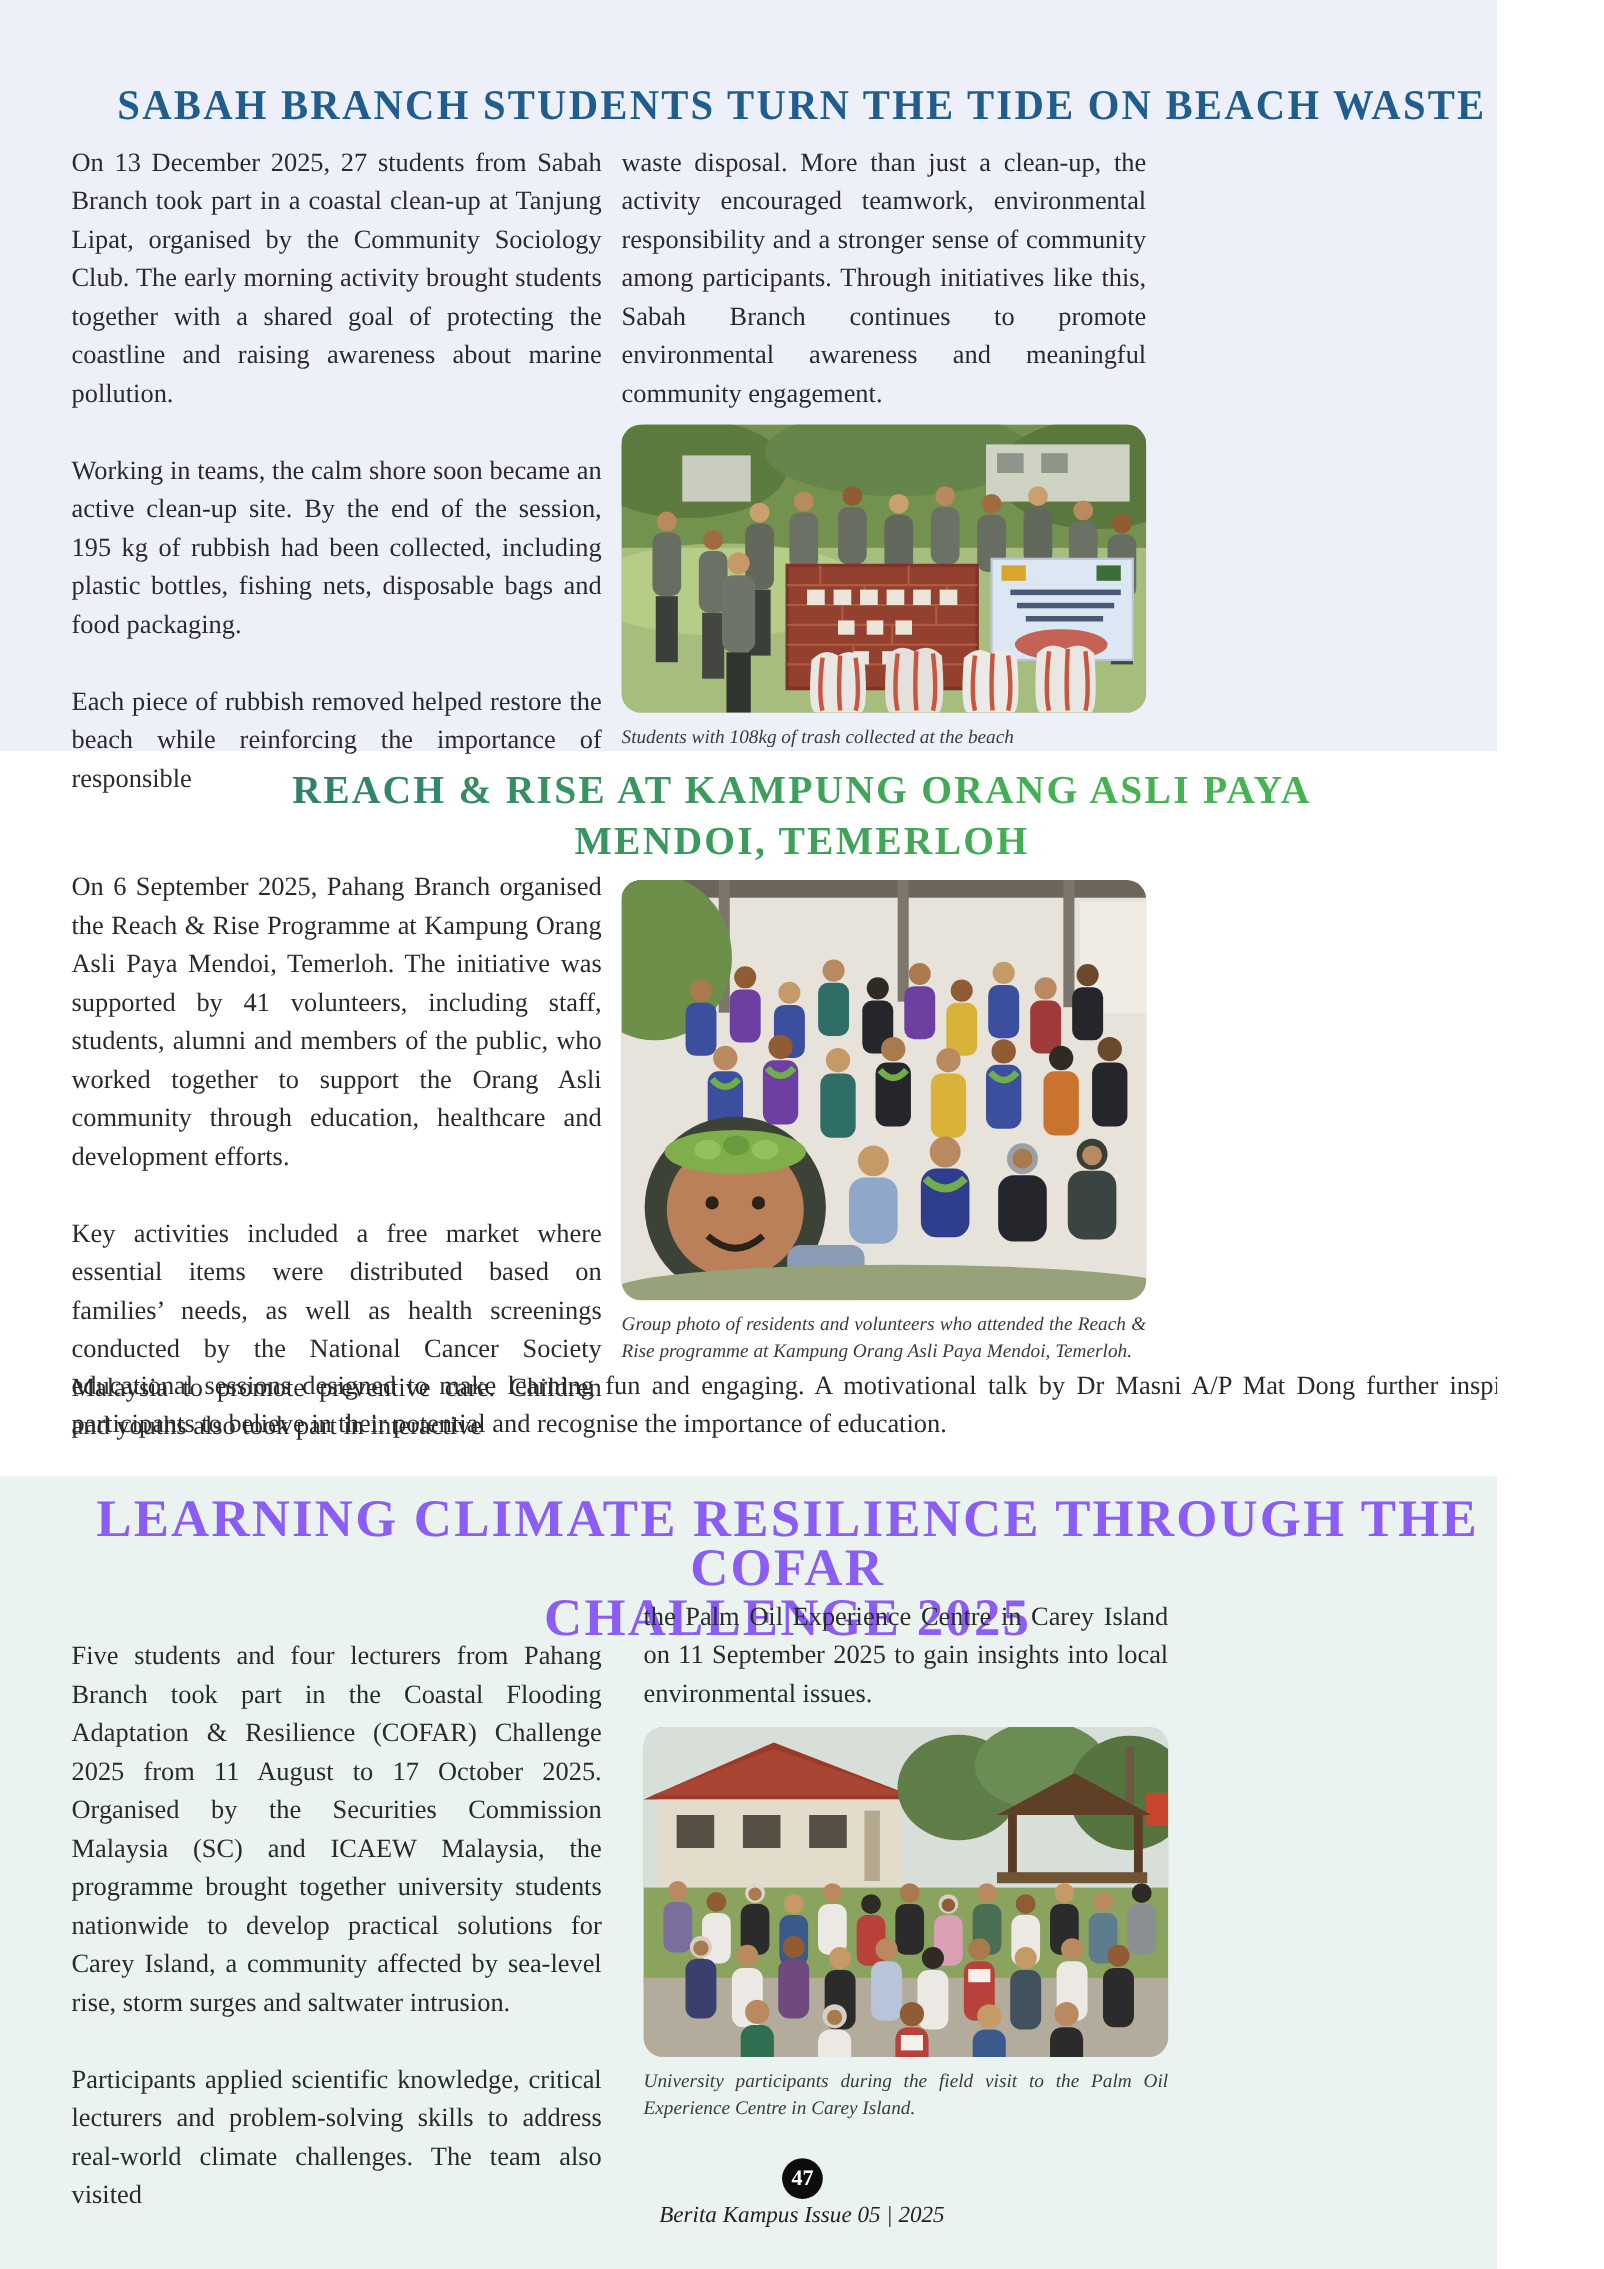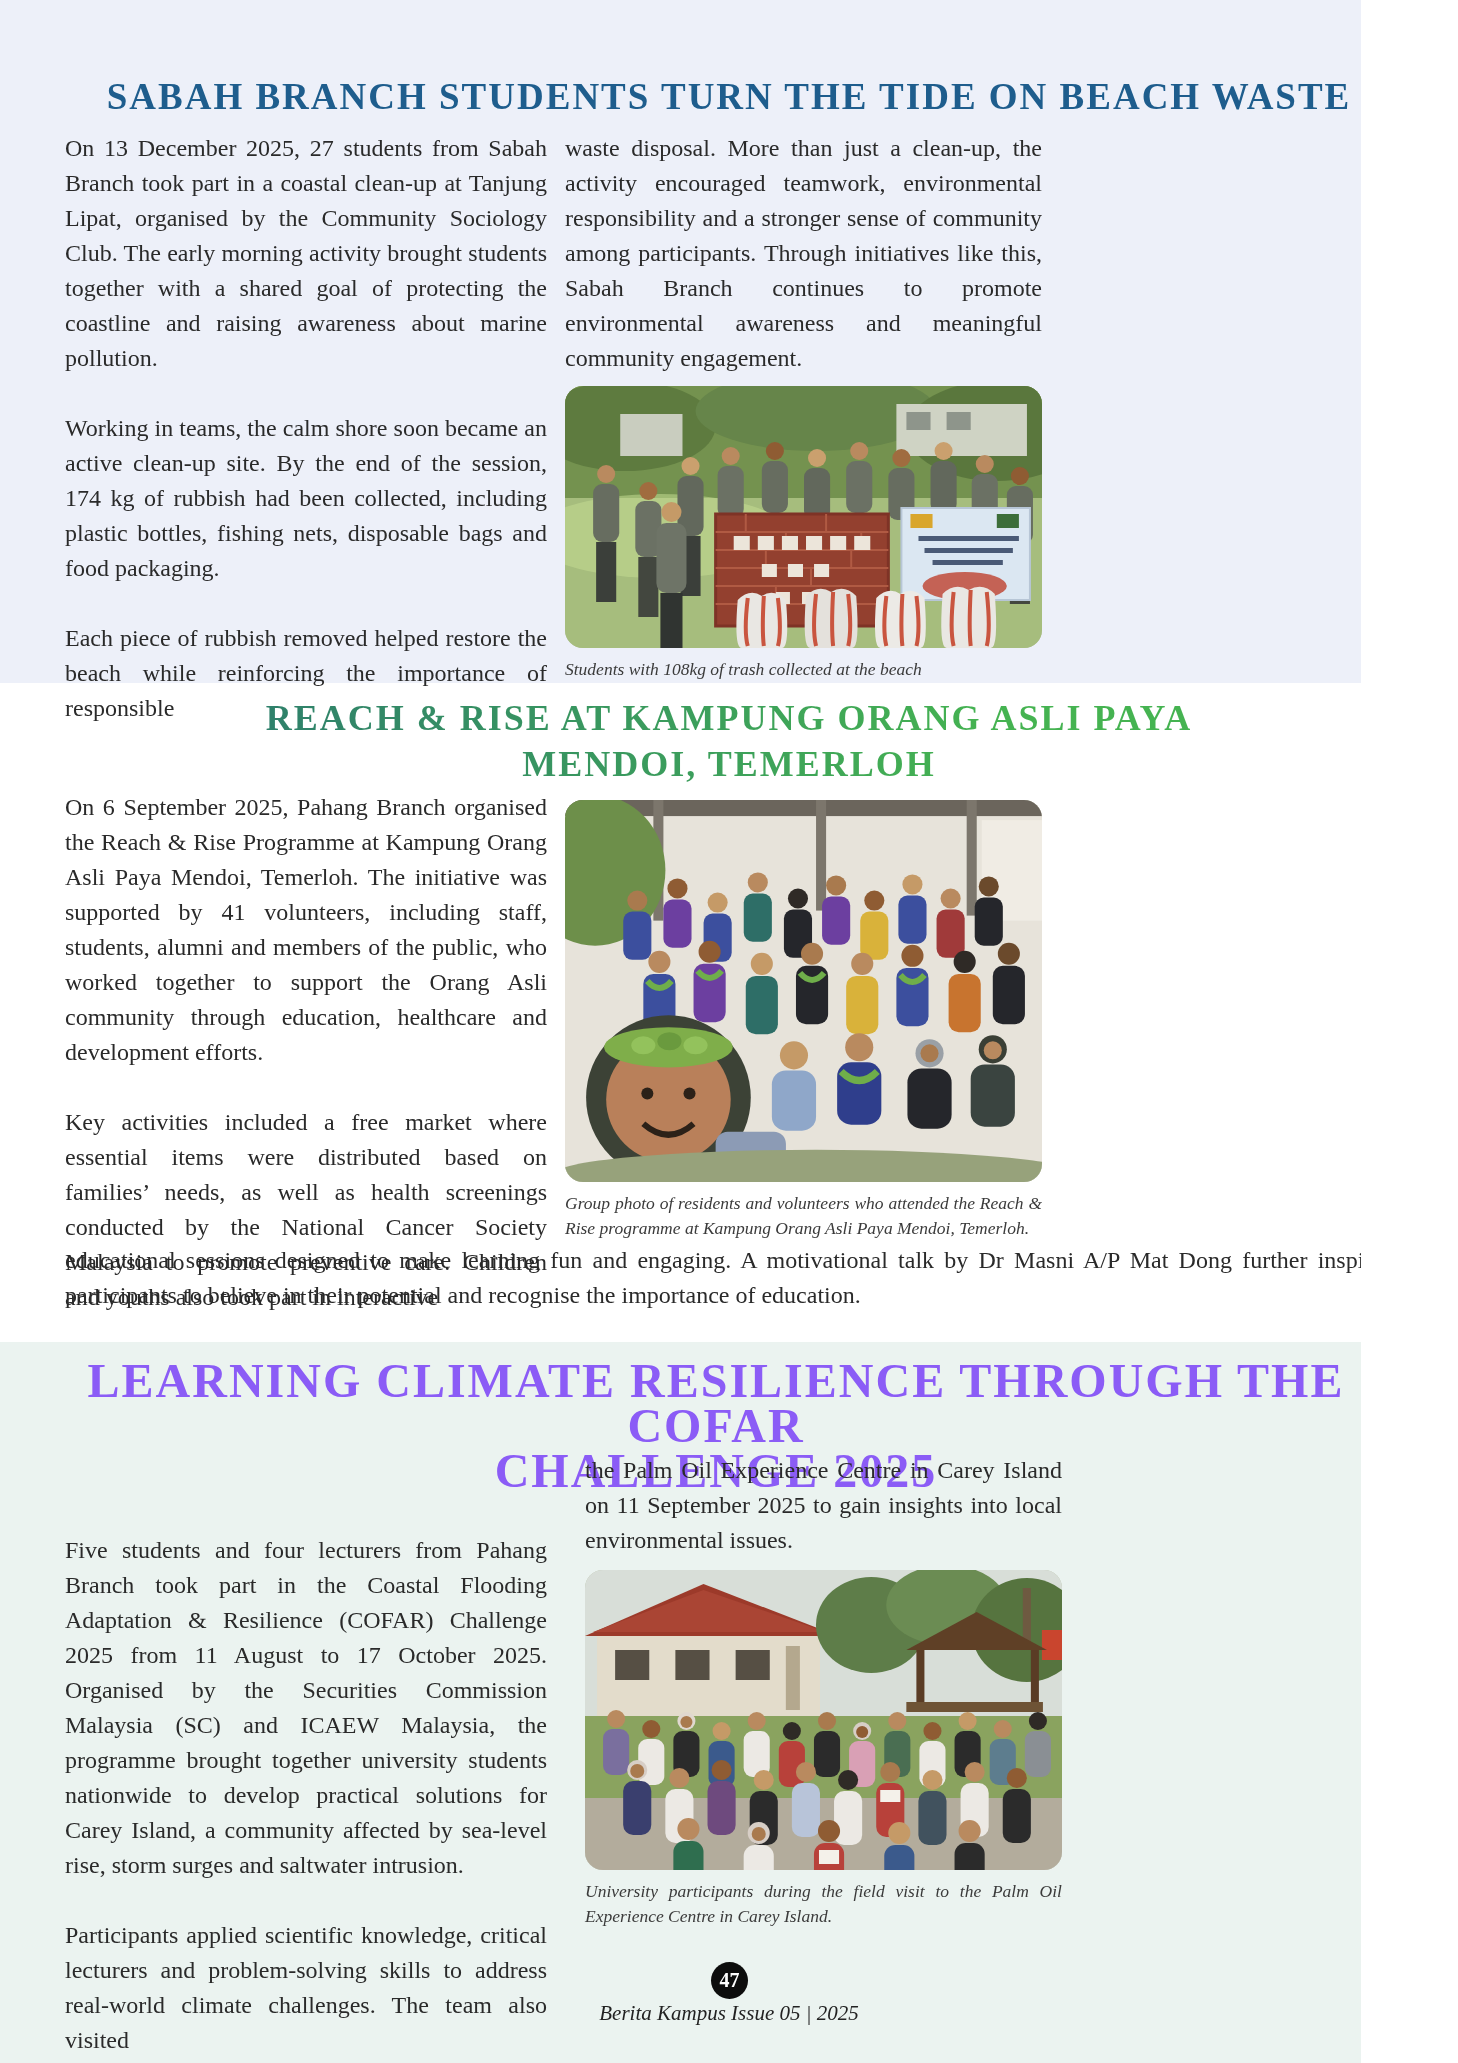--- a/index.html
+++ b/index.html
@@ -51,21 +51,21 @@
 
 <div class="page">
 
   <div class="band band-1"></div>
   <div class="band band-3"></div>
 
   <div class="abs h1" style="top:76px;">SABAH BRANCH STUDENTS TURN THE TIDE ON BEACH WASTE</div>
 
   <div class="abs col-left body-text" style="top:131px;">
     <p>On 13 December 2025, 27 students from Sabah Branch took part in a coastal clean-up at Tanjung Lipat, organised by the Community Sociology Club. The early morning activity brought students together with a shared goal of protecting the coastline and raising awareness about marine pollution.</p>
-    <p>Working in teams, the calm shore soon became an active clean-up site. By the end of the session, 174 kg of rubbish had been collected, including plastic bottles, fishing nets, disposable bags and food packaging.</p>
+    <p>Working in teams, the calm shore soon became an active clean-up site. By the end of the session, 195 kg of rubbish had been collected, including plastic bottles, fishing nets, disposable bags and food packaging.</p>
     <p>Each piece of rubbish removed helped restore the beach while reinforcing the importance of responsible</p>
   </div>
 
   <div class="abs col-right" style="top:131px;">
     <div class="body-text">waste disposal. More than just a clean-up, the activity encouraged teamwork, environmental responsibility and a stronger sense of community among participants. Through initiatives like this, Sabah Branch continues to promote environmental awareness and meaningful community engagement.</div>
 
     <div class="photo" style="width:477px;height:262px;margin-top:10px;">
       <svg viewBox="0 0 475 262" preserveAspectRatio="none">
         <rect width="475" height="262" fill="#a6bd7d"></rect>
         <rect width="475" height="112" fill="#74924f"></rect>
@@ -343,21 +343,21 @@
     <div class="caption">Group photo of residents and volunteers who attended the Reach &amp; Rise programme at Kampung Orang Asli Paya Mendoi, Temerloh.</div>
   </div>
 
   <div class="abs body-text" style="top:1243px;left:65px;width:1330px;">educational sessions designed to make learning fun and engaging. A motivational talk by Dr Masni A/P Mat Dong further inspired participants to believe in their potential and recognise the importance of education.</div>
 
   <div class="abs h3" style="top:1358px;">
     <span style="display:block;">LEARNING CLIMATE RESILIENCE THROUGH THE COFAR</span>
     <span style="display:block;">CHALLENGE 2025</span>
   </div>
 
-  <div class="abs col-left body-text" style="top:1533px;">
+  <div class="abs col-left body-text" style="top:1489px;">
     <p>Five students and four lecturers from Pahang Branch took part in the Coastal Flooding Adaptation &amp; Resilience (COFAR) Challenge 2025 from 11 August to 17 October 2025. Organised by the Securities Commission Malaysia (SC) and ICAEW Malaysia, the programme brought together university students nationwide to develop practical solutions for Carey Island, a community affected by sea-level rise, storm surges and saltwater intrusion.</p>
     <p>Participants applied scientific knowledge, critical lecturers and problem-solving skills to address real-world climate challenges. The team also visited</p>
   </div>
 
   <div class="abs col-right" style="top:1453px;margin-left:20px;">
     <div class="body-text">the Palm Oil Experience Centre in Carey Island on 11 September 2025 to gain insights into local environmental issues.</div>
 
     <div class="photo" style="width:477px;height:300px;margin-top:12px;">
       <svg viewBox="0 0 475 300" preserveAspectRatio="none">
         <rect width="475" height="300" fill="#d8ded8"></rect>

